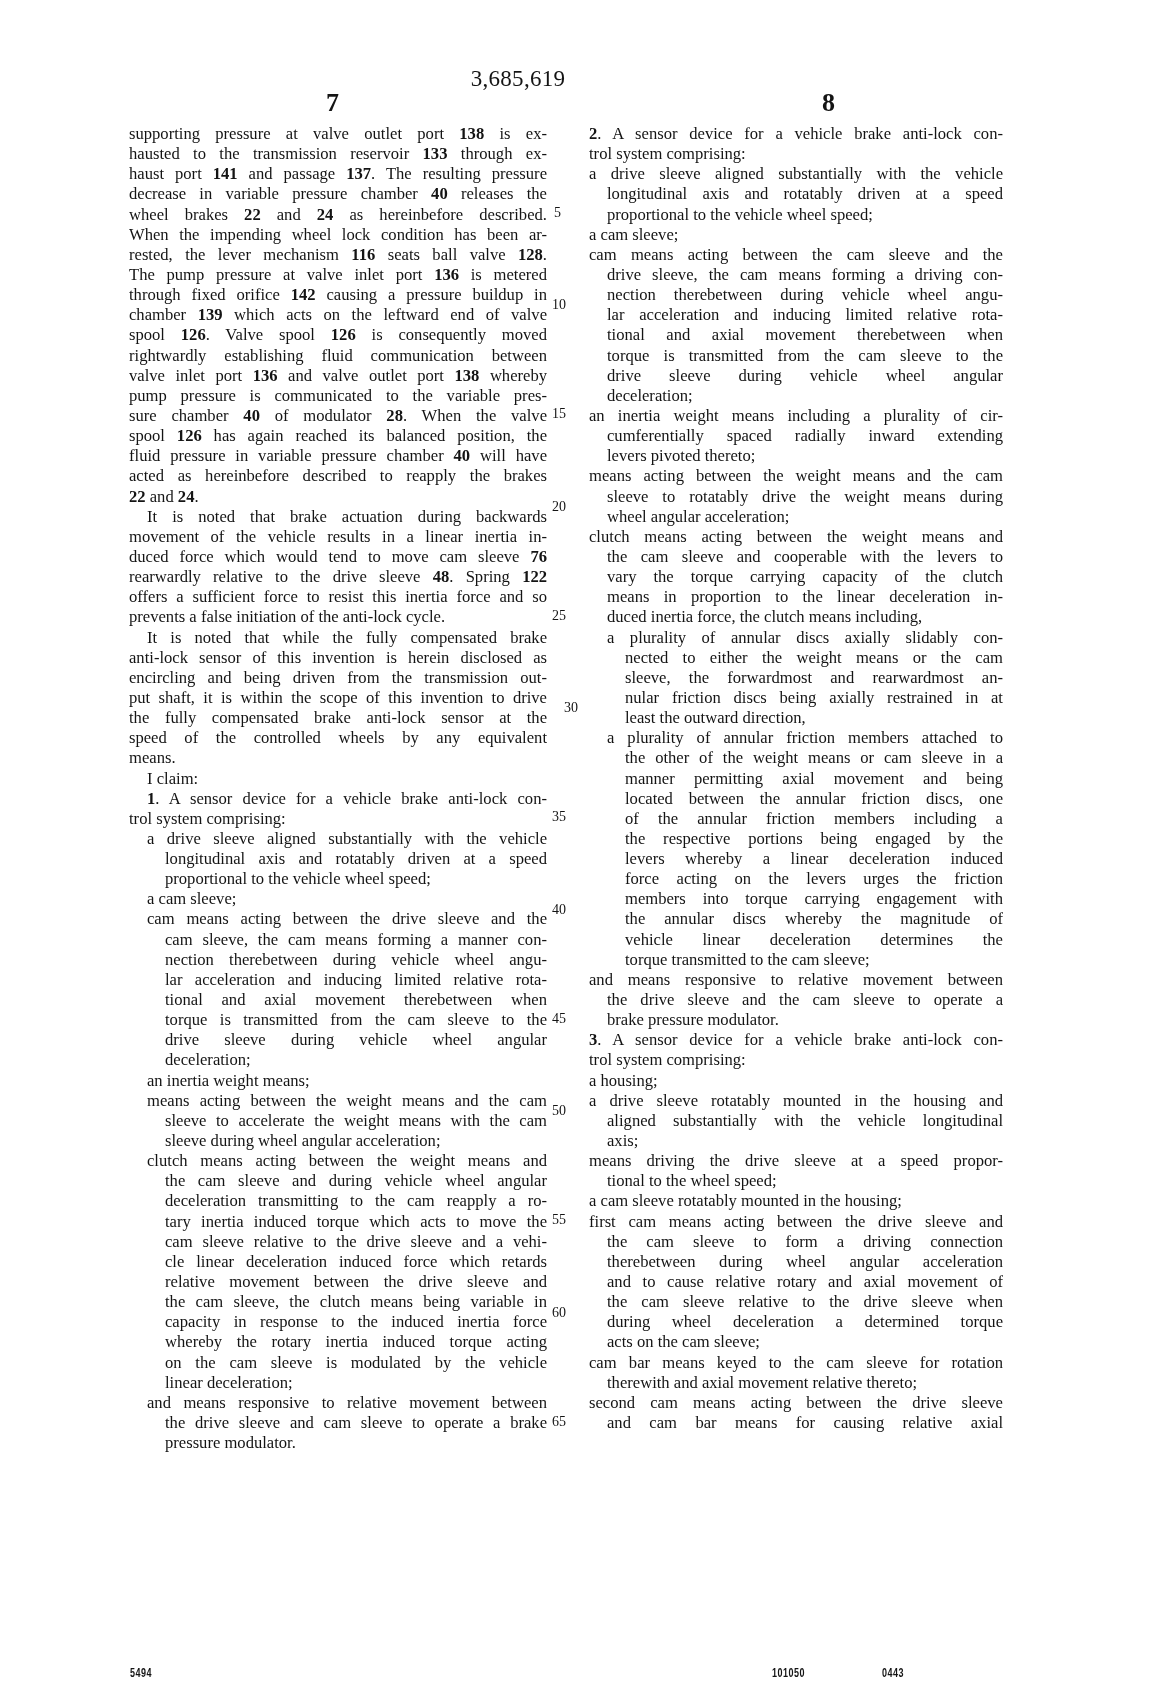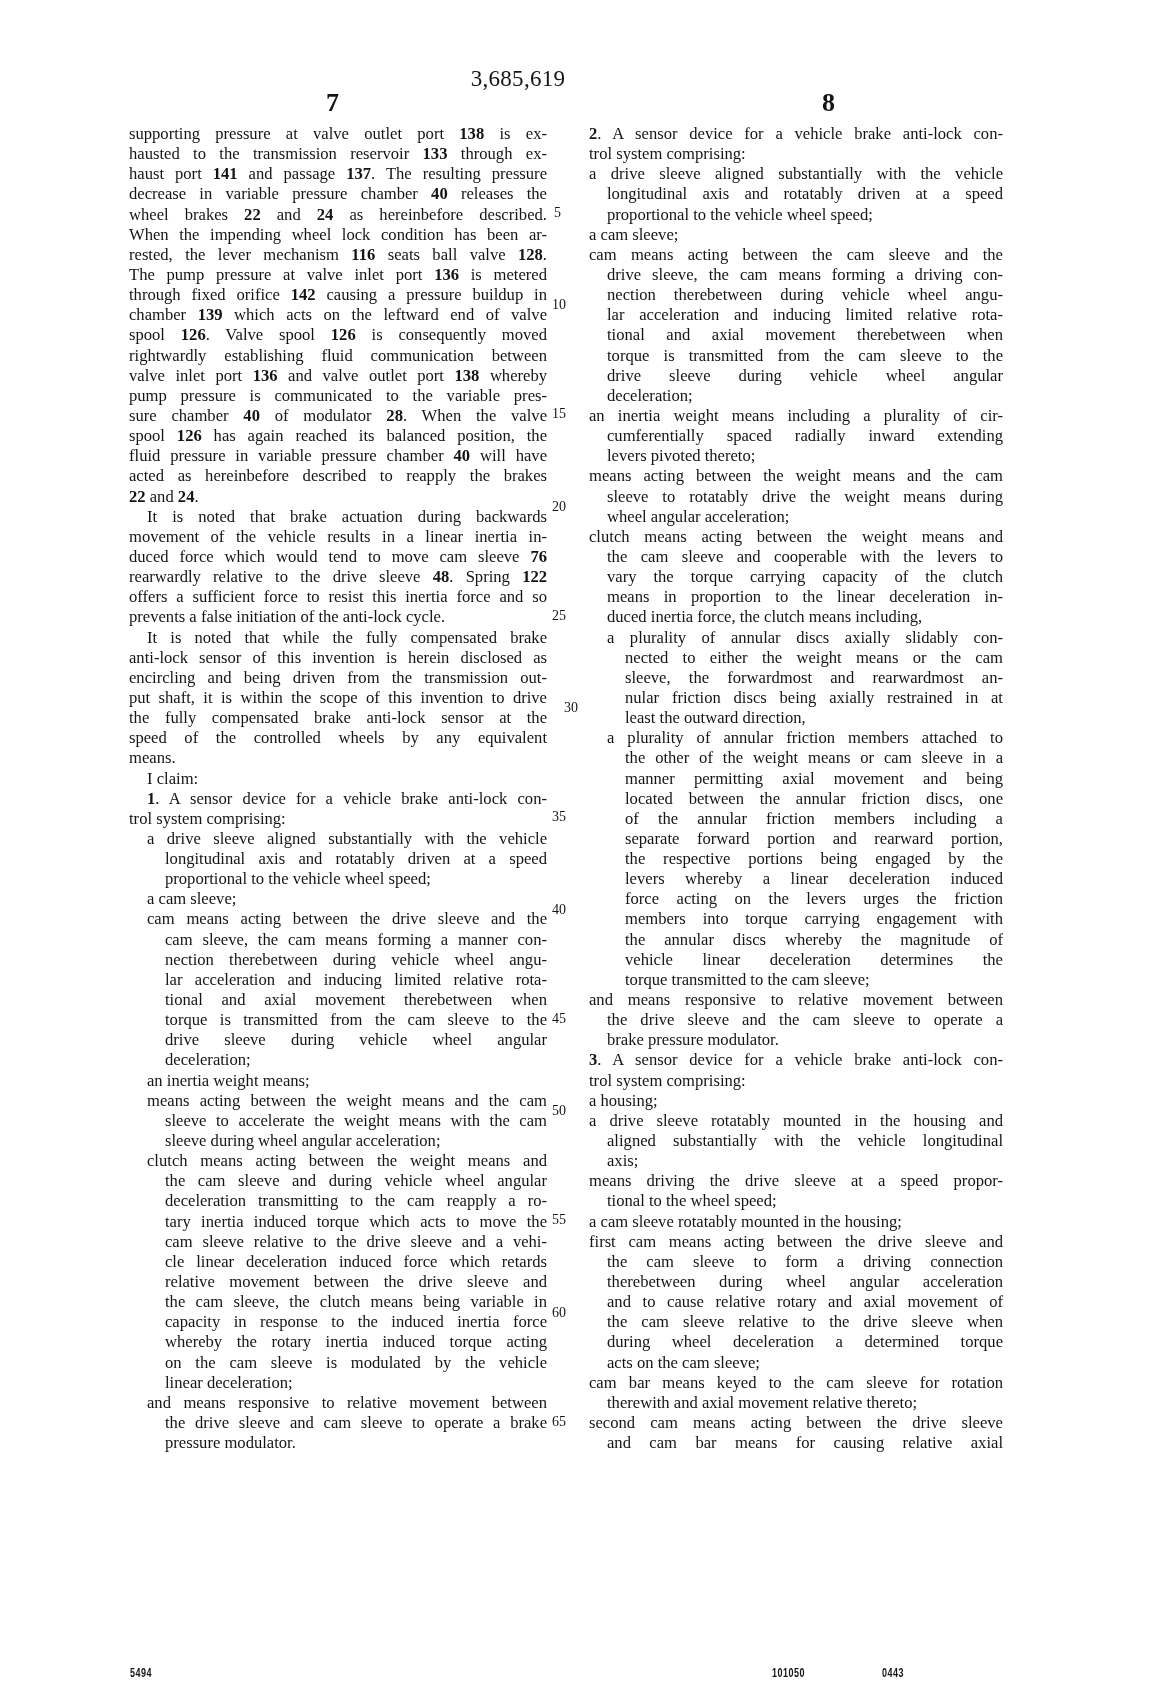--- a/index.html
+++ b/index.html
@@ -125,21 +125,20 @@
       <div class="ln j i2">a plurality of annular discs axially slidably con-</div>
       <div class="ln j i3">nected to either the weight means or the cam</div>
       <div class="ln j i3">sleeve, the forwardmost and rearwardmost an-</div>
       <div class="ln j i3">nular friction discs being axially restrained in at</div>
       <div class="ln i3">least the outward direction,</div>
       <div class="ln j i2">a plurality of annular friction members attached to</div>
       <div class="ln j i3">the other of the weight means or cam sleeve in a</div>
       <div class="ln j i3">manner permitting axial movement and being</div>
       <div class="ln j i3">located between the annular friction discs, one</div>
       <div class="ln j i3">of the annular friction members including a</div>
-      <div class="ln j i3">separate forward portion and rearward portion,</div>
       <div class="ln j i3">the respective portions being engaged by the</div>
       <div class="ln j i3">levers whereby a linear deceleration induced</div>
       <div class="ln j i3">force acting on the levers urges the friction</div>
       <div class="ln j i3">members into torque carrying engagement with</div>
       <div class="ln j i3">the annular discs whereby the magnitude of</div>
       <div class="ln j i3">vehicle linear deceleration determines the</div>
       <div class="ln i3">torque transmitted to the cam sleeve;</div>
       <div class="ln j i1">and means responsive to relative movement between</div>
       <div class="ln j i2">the drive sleeve and the cam sleeve to operate a</div>
       <div class="ln i2">brake pressure modulator.</div>

